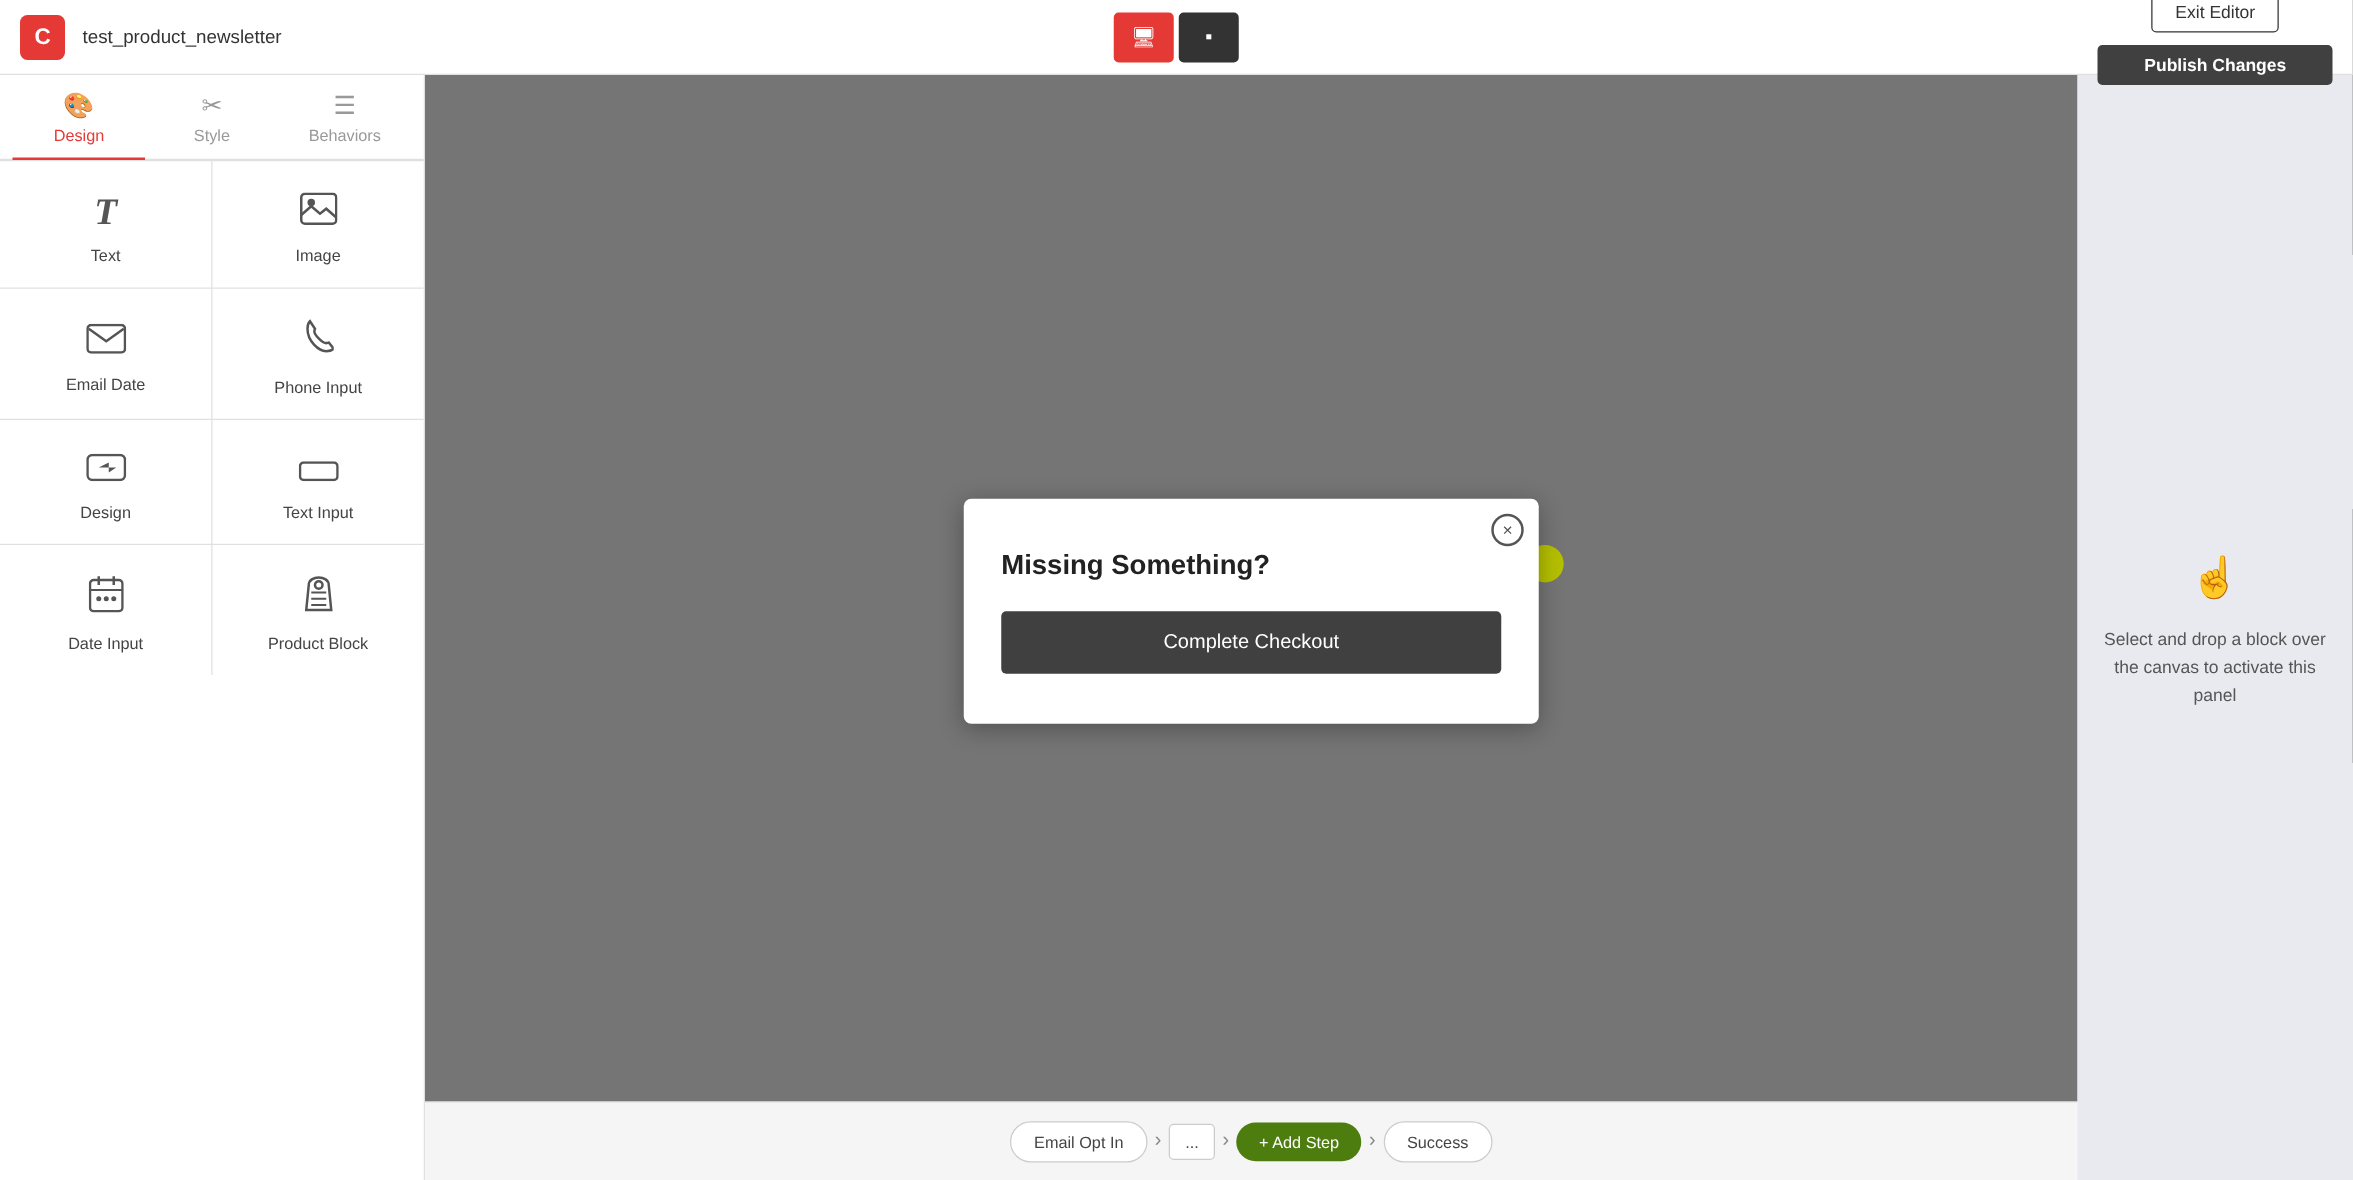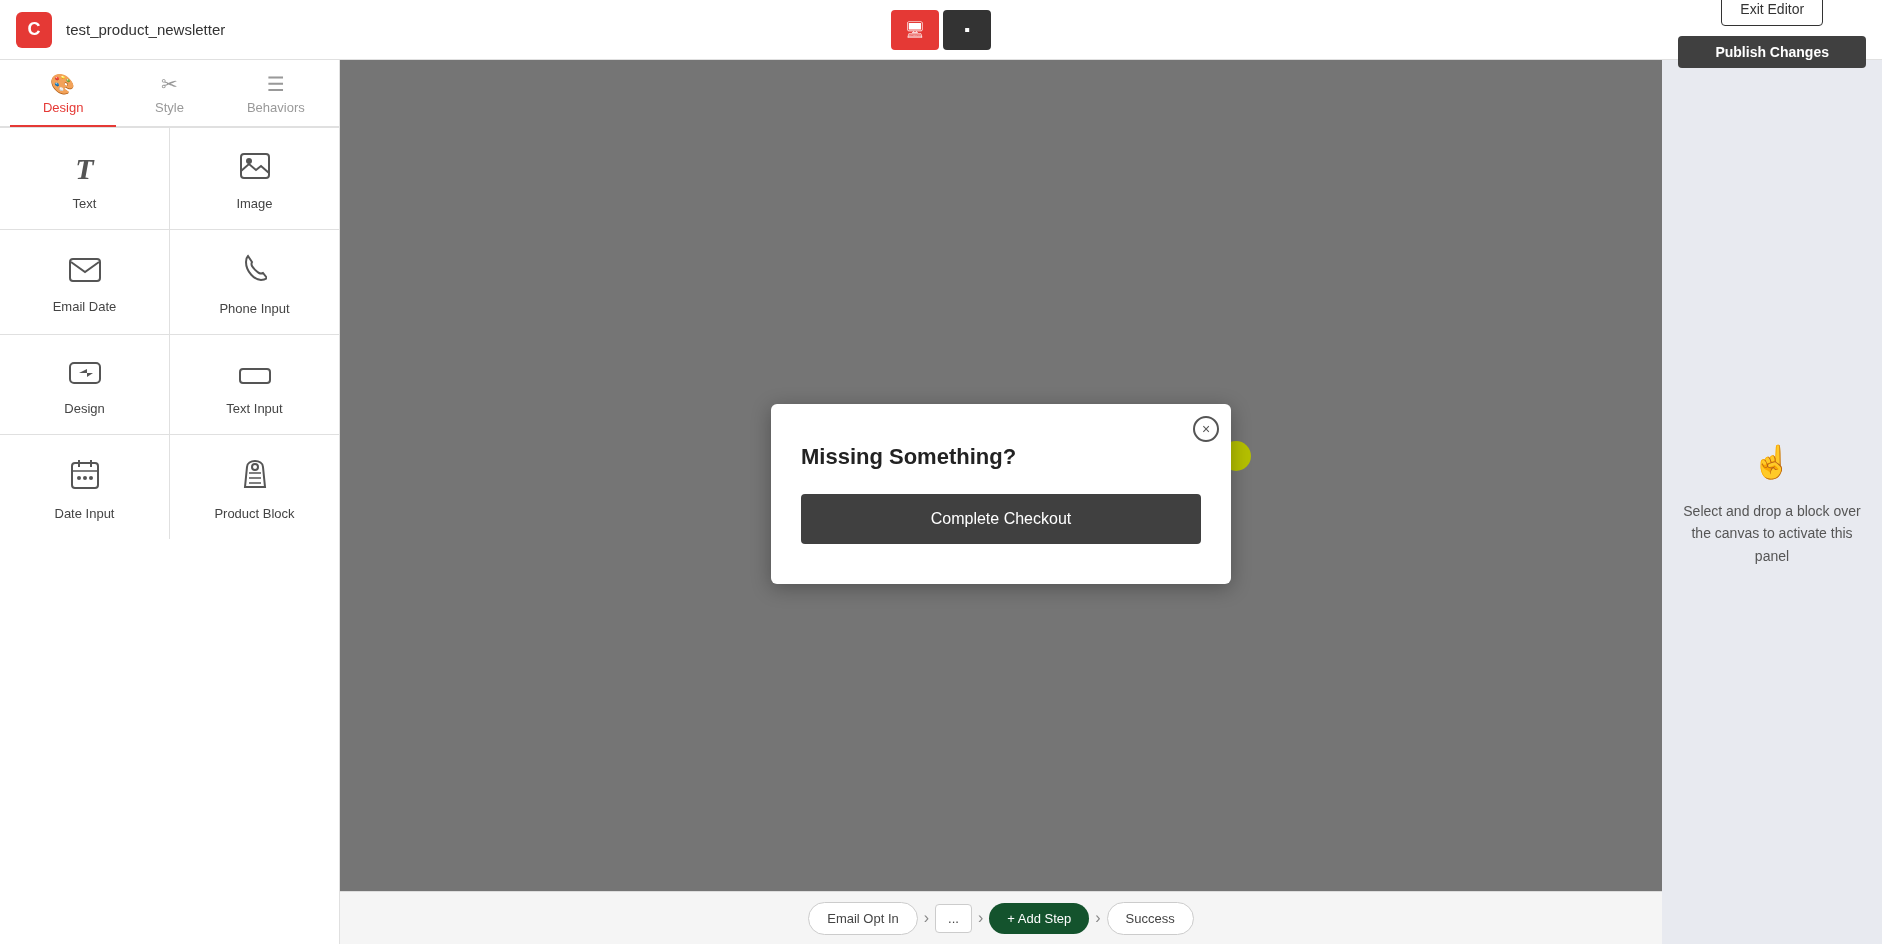--- a/index.html
+++ b/index.html
@@ -102,37 +102,37 @@
     .modal-checkout-btn {
       width: 100%; padding: 16px; background: #404040; color: #fff;
       border: none; border-radius: 4px; font-size: 16px; cursor: pointer; font-weight: 500;
     }
     .yellow-dot {
       position: absolute; width: 30px; height: 30px; background: #b5c000;
       border-radius: 50%; top: 50%; left: calc(50% + 220px); transform: translateY(-50%) translateY(-20px);
     }
     
     .step-bar {
-      height: 53px; background: #f5f5f5; border-top: 1px solid #ddd;
+      height: 63px; background: #f5f5f5; border-top: 1px solid #ddd;
       display: flex; align-items: center; justify-content: center; gap: 6px;
       flex-shrink: 0;
     }
     .step-pill {
       padding: 8px 18px; border: 1.5px solid #ccc; border-radius: 20px;
       background: #fff; font-size: 13px; color: #444; cursor: pointer;
     }
     .step-arrow {
       color: #888; font-size: 16px; display: flex; align-items: center;
     }
     .step-dots {
       padding: 6px 12px; border: 1.5px solid #ccc; border-radius: 4px;
       background: #fff; font-size: 13px; color: #444; cursor: pointer;
     }
     .add-step-btn {
-      padding: 8px 18px; background: #14532d; color: #fff; border: none;
+      padding: 8px 18px; background: #4d7c0f; color: #fff; border: none;
       border-radius: 20px; font-size: 13px; cursor: pointer; font-weight: 500;
     }
 
     
     .right-panel {
       width: 220px; background: #e8eaf0; display: flex; align-items: center;
       justify-content: center; flex-shrink: 0; padding: 20px;
     }
     .right-panel-content {
       text-align: center; color: #555; font-size: 14px; line-height: 1.6;

